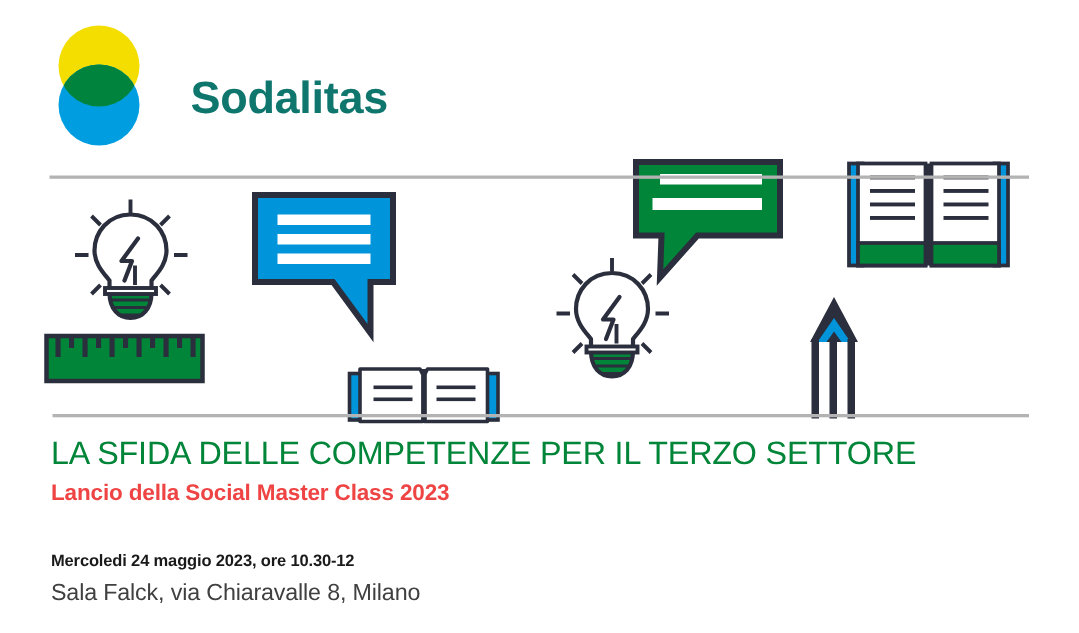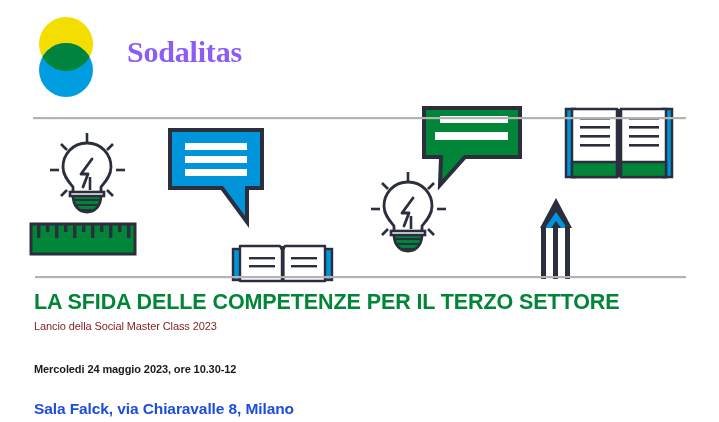--- a/index.html
+++ b/index.html
@@ -44,74 +44,73 @@
     display: block;
     font-size: 26px;
     font-weight: 400;
     color: #808284;
     letter-spacing: 0.2px;
   }
   #logo-line-2 {
     display: block;
     font-size: 30px;
     font-weight: 700;
-    color: #8b5cf6;
+    color: #0f766e;
     letter-spacing: -0.2px;
-    margin-top: 1px;
-    font-family: Liberation Serif, serif;
+    margin-top: 15px;
   }
 
   
   #illustration {
     position: absolute;
     left: 0;
     top: 100px;
     width: 719px;
     height: 185px;
   }
 
   
   #text-block {
     position: absolute;
     left: 34px;
     top: 290px;
     width: 660px;
   }
   #event-title {
     font-size: 21.5px;
-    font-weight: 700;
+    font-weight: 400;
     color: #008539;
     letter-spacing: -0.1px;
     line-height: 1.15;
     margin: 0;
     white-space: nowrap;
   }
   #event-subtitle {
-    font-size: 11px;
-    font-weight: 400;
-    color: #7f1d1d;
+    font-size: 15px;
+    font-weight: 700;
+    color: #ef4444;
     letter-spacing: -0.1px;
     line-height: 1.2;
     margin: 5px 0 0 0;
   }
   #event-when {
     font-size: 11px;
     font-weight: 700;
     color: #1a1a1a;
     letter-spacing: -0.1px;
     line-height: 1.2;
     margin: 30px 0 0 0;
   }
   #event-where {
     font-size: 15.5px;
-    font-weight: 700;
-    color: #1d4ed8;
+    font-weight: 400;
+    color: #404040;
     letter-spacing: -0.1px;
     line-height: 1.2;
-    margin: 24px 0 0 0;
+    margin: 6px 0 0 0;
   }
 </style>
 </head>
 <body>
 
 <div id="slide">
 
   <div id="logo-block">
 
     <svg id="logo-mark" viewBox="0 0 72 82">

